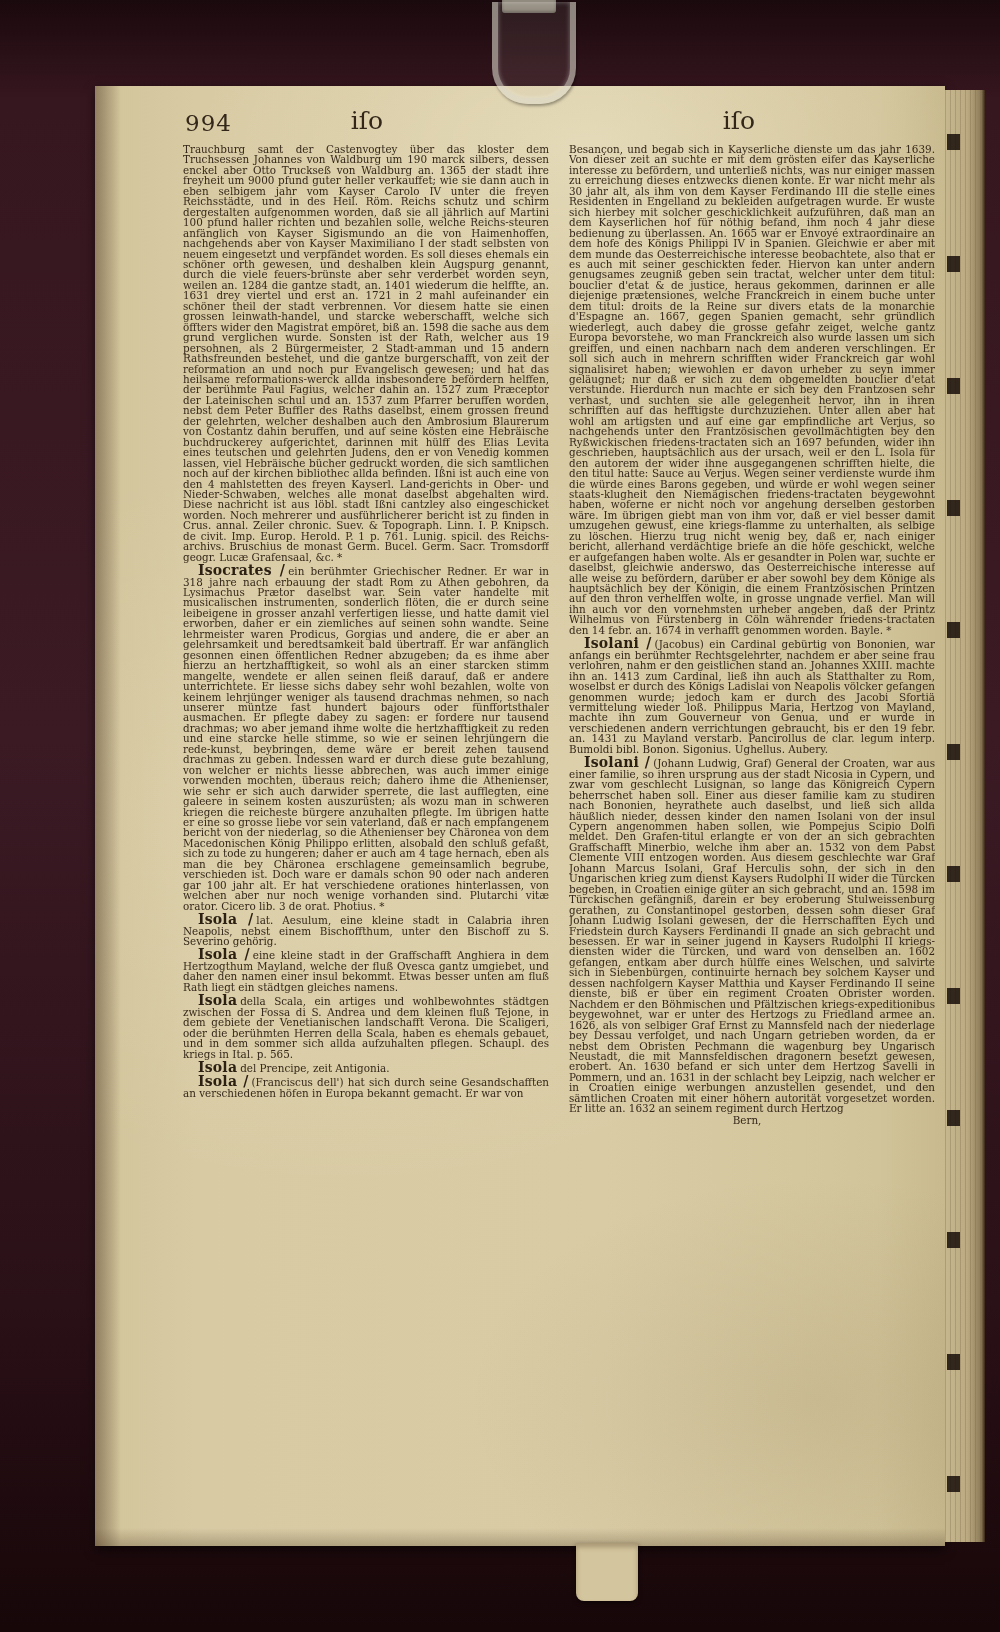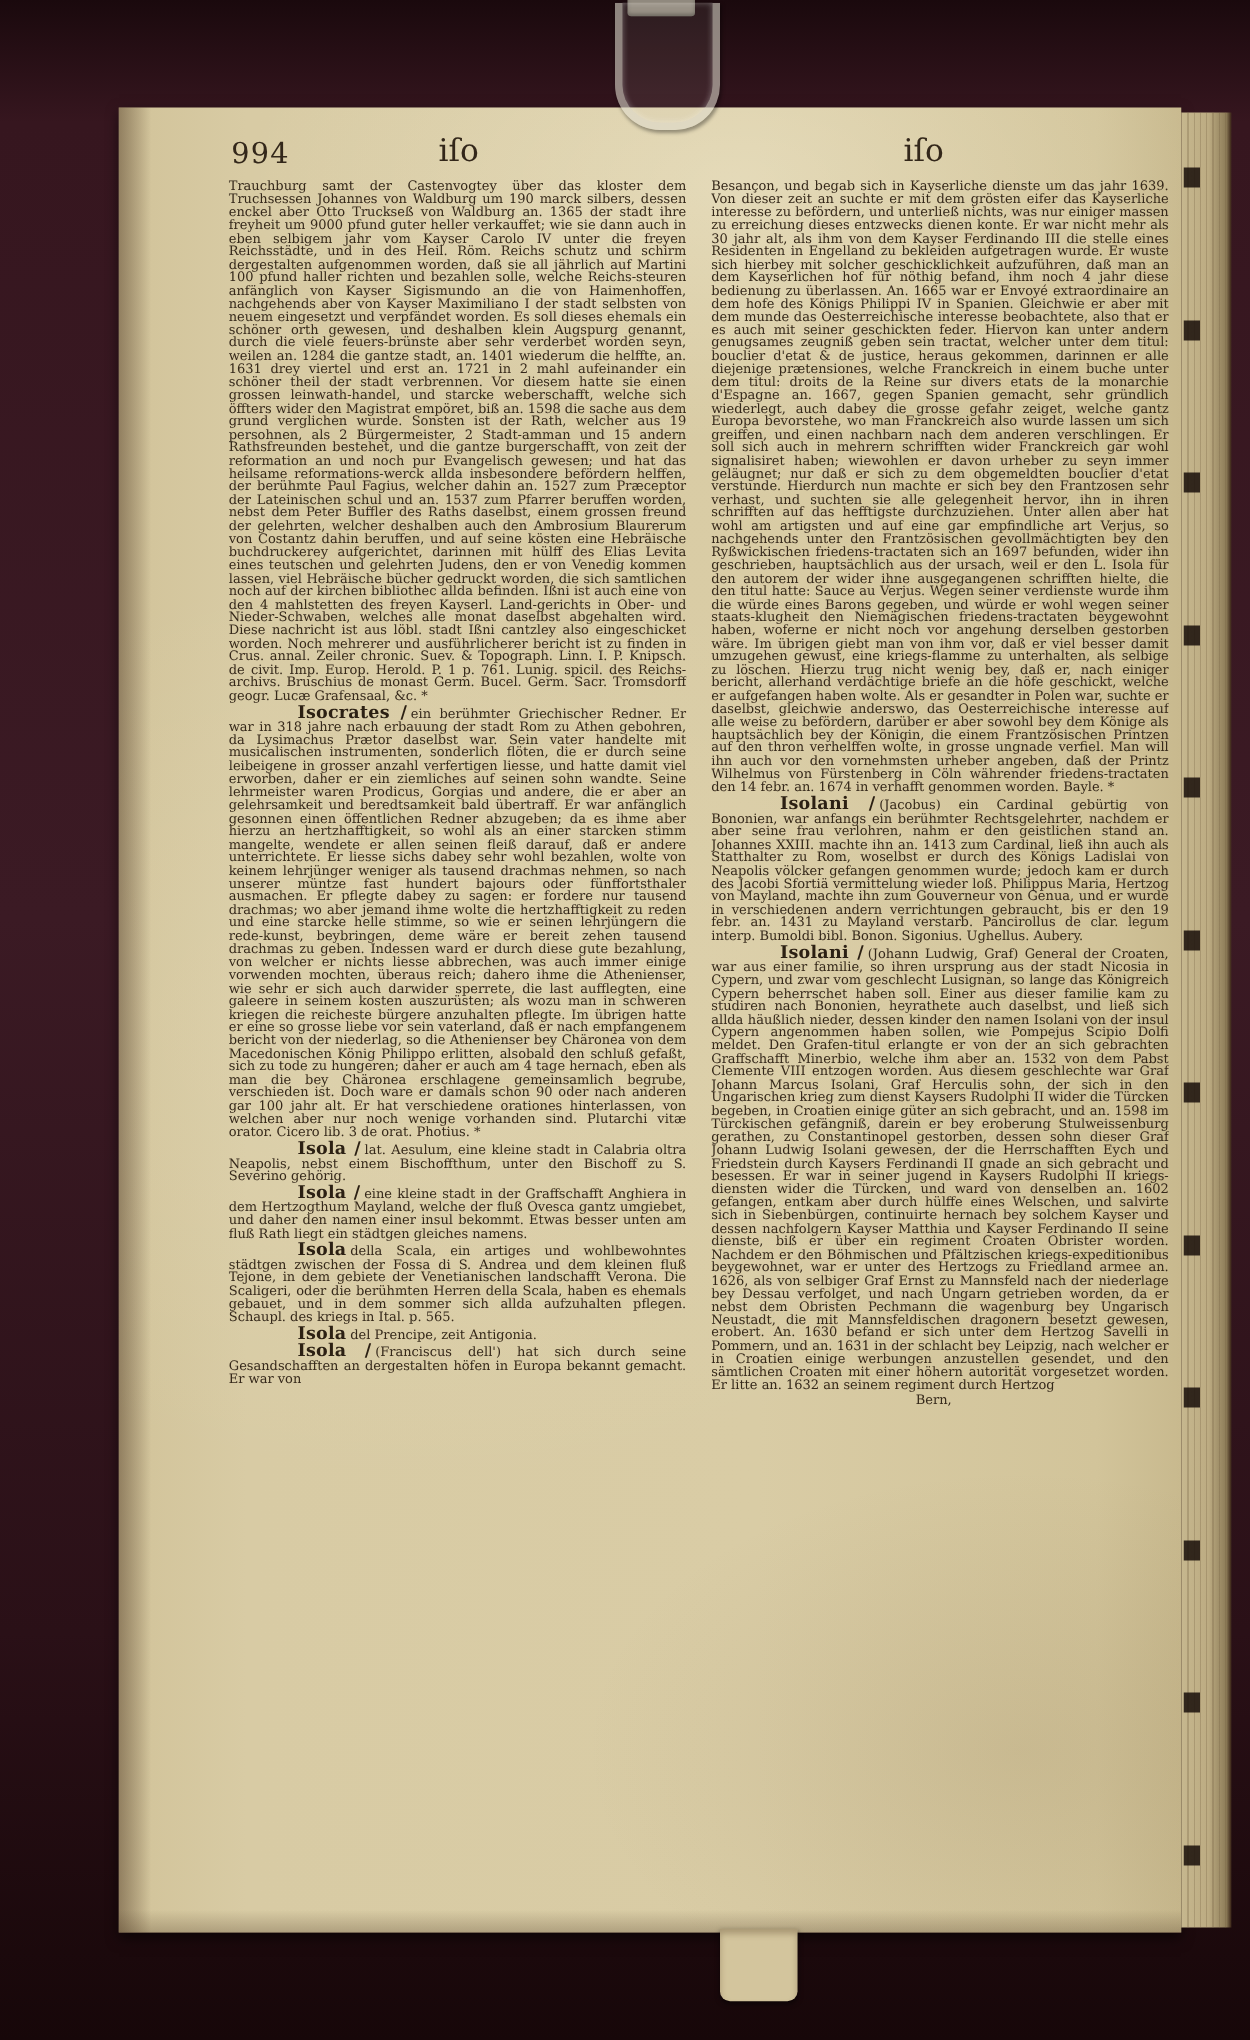--- a/index.html
+++ b/index.html
@@ -52,21 +52,21 @@
     font-size:25px;color:#33271a;}
   .rh-left{left:89px;}
   .rh-right{left:461px;}
   .text-area{position:absolute;left:88px;top:58px;display:flex;gap:20px;}
   .col{width:366px;height:1348px;overflow:hidden;
     font-size:10.4px;line-height:10.45px;color:#35281a;text-align:justify;
     -webkit-hyphens:auto;hyphens:auto;}
   .col p{margin:0;}
   .col p.entry{text-indent:15px;margin-top:3px;}
   .col p.cont{text-indent:0;}
-  .lead{font-size:14px;font-weight:bold;letter-spacing:.2px;margin-right:3px;color:#2c2013;margin-left:40px;}
+  .lead{font-size:14px;font-weight:bold;letter-spacing:.2px;margin-right:3px;color:#2c2013;}
   .catchword{text-align:center;padding-right:10px;margin-top:1px;font-size:10.4px;color:#35281a;}
 </style>
 </head>
 <body>
 
 <div class="scene">
 
   <div class="page">
     <div class="gutter-shade"></div>
     <div class="bottom-shade"></div>
@@ -78,33 +78,33 @@
     <div class="text-area">
 
       <div class="col">
         <p class="cont">
           <span>Trauchburg samt der Castenvogtey über das kloster dem Truchsessen Johannes von Waldburg um 190 marck silbers, dessen enckel aber Otto Truckseß von Waldburg an. 1365 der stadt ihre freyheit um 9000 pfund guter heller verkauffet; wie sie dann auch in eben selbigem jahr vom Kayser Carolo IV unter die freyen Reichsstädte, und in des Heil. Röm. Reichs schutz und schirm dergestalten aufgenommen worden, daß sie all jährlich auf Martini 100 pfund haller richten und bezahlen solle, welche Reichs-steuren anfänglich von Kayser Sigismundo an die von Haimenhoffen, nachgehends aber von Kayser Maximiliano I der stadt selbsten von neuem eingesetzt und verpfändet worden. Es soll dieses ehemals ein schöner orth gewesen, und deshalben klein Augspurg genannt, durch die viele feuers-brünste aber sehr verderbet worden seyn, weilen an. 1284 die gantze stadt, an. 1401 wiederum die helffte, an. 1631 drey viertel und erst an. 1721 in 2 mahl aufeinander ein schöner theil der stadt verbrennen. Vor diesem hatte sie einen grossen leinwath-handel, und starcke weberschafft, welche sich öffters wider den Magistrat empöret, biß an. 1598 die sache aus dem grund verglichen wurde. Sonsten ist der Rath, welcher aus 19 persohnen, als 2 Bürgermeister, 2 Stadt-amman und 15 andern Rathsfreunden bestehet, und die gantze burgerschafft, von zeit der reformation an und noch pur Evangelisch gewesen; und hat das heilsame reformations-werck allda insbesondere befördern helffen, der berühmte Paul Fagius, welcher dahin an. 1527 zum Præceptor der Lateinischen schul und an. 1537 zum Pfarrer beruffen worden, nebst dem Peter Buffler des Raths daselbst, einem grossen freund der gelehrten, welcher deshalben auch den Ambrosium Blaurerum von Costantz dahin beruffen, und auf seine kösten eine Hebräische buchdruckerey aufgerichtet, darinnen mit hülff des Elias Levita eines teutschen und gelehrten Judens, den er von Venedig kommen lassen, viel Hebräische bücher gedruckt worden, die sich samtlichen noch auf der kirchen bibliothec allda befinden. Ißni ist auch eine von den 4 mahlstetten des freyen Kayserl. Land-gerichts in Ober- und Nieder-Schwaben, welches alle monat daselbst abgehalten wird. Diese nachricht ist aus löbl. stadt Ißni cantzley also eingeschicket worden. Noch mehrerer und ausführlicherer bericht ist zu finden in Crus. annal. Zeiler chronic. Suev. &amp; Topograph. Linn. I. P. Knipsch. de civit. Imp. Europ. Herold. P. 1 p. 761. Lunig. spicil. des Reichs-archivs. Bruschius de monast Germ. Bucel. Germ. Sacr. Tromsdorff geogr. Lucæ Grafensaal, &amp;c. *</span>
         </p>
         <p class="entry">
           <span class="lead">Isocrates /</span><span>ein berühmter Griechischer Redner. Er war in 318 jahre nach erbauung der stadt Rom zu Athen gebohren, da Lysimachus Prætor daselbst war. Sein vater handelte mit musicalischen instrumenten, sonderlich flöten, die er durch seine leibeigene in grosser anzahl verfertigen liesse, und hatte damit viel erworben, daher er ein ziemliches auf seinen sohn wandte. Seine lehrmeister waren Prodicus, Gorgias und andere, die er aber an gelehrsamkeit und beredtsamkeit bald übertraff. Er war anfänglich gesonnen einen öffentlichen Redner abzugeben; da es ihme aber hierzu an hertzhafftigkeit, so wohl als an einer starcken stimm mangelte, wendete er allen seinen fleiß darauf, daß er andere unterrichtete. Er liesse sichs dabey sehr wohl bezahlen, wolte von keinem lehrjünger weniger als tausend drachmas nehmen, so nach unserer müntze fast hundert bajours oder fünffortsthaler ausmachen. Er pflegte dabey zu sagen: er fordere nur tausend drachmas; wo aber jemand ihme wolte die hertzhafftigkeit zu reden und eine starcke helle stimme, so wie er seinen lehrjüngern die rede-kunst, beybringen, deme wäre er bereit zehen tausend drachmas zu geben. Indessen ward er durch diese gute bezahlung, von welcher er nichts liesse abbrechen, was auch immer einige vorwenden mochten, überaus reich; dahero ihme die Athenienser, wie sehr er sich auch darwider sperrete, die last aufflegten, eine galeere in seinem kosten auszurüsten; als wozu man in schweren kriegen die reicheste bürgere anzuhalten pflegte. Im übrigen hatte er eine so grosse liebe vor sein vaterland, daß er nach empfangenem bericht von der niederlag, so die Athenienser bey Chäronea von dem Macedonischen König Philippo erlitten, alsobald den schluß gefaßt, sich zu tode zu hungeren; daher er auch am 4 tage hernach, eben als man die bey Chäronea erschlagene gemeinsamlich begrube, verschieden ist. Doch ware er damals schon 90 oder nach anderen gar 100 jahr alt. Er hat verschiedene orationes hinterlassen, von welchen aber nur noch wenige vorhanden sind. Plutarchi vitæ orator. Cicero lib. 3 de orat. Photius. *</span>
         </p>
         <p class="entry">
-          <span class="lead">Isola /</span><span>lat. Aesulum, eine kleine stadt in Calabria oltra Neapolis, nebst einem Bischoffthum, unter den Bischoff zu S. Severino gehörig.</span>
+          <span class="lead">Isola /</span><span>lat. Aesulum, eine kleine stadt in Calabria ihren Neapolis, nebst einem Bischoffthum, unter den Bischoff zu S. Severino gehörig.</span>
         </p>
         <p class="entry">
           <span class="lead">Isola /</span><span>eine kleine stadt in der Graffschafft Anghiera in dem Hertzogthum Mayland, welche der fluß Ovesca gantz umgiebet, und daher den namen einer insul bekommt. Etwas besser unten am fluß Rath liegt ein städtgen gleiches namens.</span>
         </p>
         <p class="entry">
           <span class="lead">Isola</span><span>della Scala, ein artiges und wohlbewohntes städtgen zwischen der Fossa di S. Andrea und dem kleinen fluß Tejone, in dem gebiete der Venetianischen landschafft Verona. Die Scaligeri, oder die berühmten Herren della Scala, haben es ehemals gebauet, und in dem sommer sich allda aufzuhalten pflegen. Schaupl. des kriegs in Ital. p. 565.</span>
         </p>
         <p class="entry">
           <span class="lead">Isola</span><span>del Prencipe, zeit Antigonia.</span>
         </p>
         <p class="entry">
-          <span class="lead">Isola /</span><span>(Franciscus dell') hat sich durch seine Gesandschafften an dergestalten höfen in Europa bekannt gemacht. Er war von</span>
+          <span class="lead">Isola /</span><span>(Franciscus dell') hat sich durch seine Gesandschafften an verschiedenen höfen in Europa bekannt gemacht. Er war von</span>
         </p>
       </div>
 
       <div class="col">
         <p class="cont">
           <span>Besançon, und begab sich in Kayserliche dienste um das jahr 1639. Von dieser zeit an suchte er mit dem grösten eifer das Kayserliche interesse zu befördern, und unterließ nichts, was nur einiger massen zu erreichung dieses entzwecks dienen konte. Er war nicht mehr als 30 jahr alt, als ihm von dem Kayser Ferdinando III die stelle eines Residenten in Engelland zu bekleiden aufgetragen wurde. Er wuste sich hierbey mit solcher geschicklichkeit aufzuführen, daß man an dem Kayserlichen hof für nöthig befand, ihm noch 4 jahr diese bedienung zu überlassen. An. 1665 war er Envoyé extraordinaire an dem hofe des Königs Philippi IV in Spanien. Gleichwie er aber mit dem munde das Oesterreichische interesse beobachtete, also that er es auch mit seiner geschickten feder. Hiervon kan unter andern genugsames zeugniß geben sein tractat, welcher unter dem titul: bouclier d'etat &amp; de justice, heraus gekommen, darinnen er alle diejenige prætensiones, welche Franckreich in einem buche unter dem titul: droits de la Reine sur divers etats de la monarchie d'Espagne an. 1667, gegen Spanien gemacht, sehr gründlich wiederlegt, auch dabey die grosse gefahr zeiget, welche gantz Europa bevorstehe, wo man Franckreich also wurde lassen um sich greiffen, und einen nachbarn nach dem anderen verschlingen. Er soll sich auch in mehrern schrifften wider Franckreich gar wohl signalisiret haben; wiewohlen er davon urheber zu seyn immer geläugnet; nur daß er sich zu dem obgemeldten bouclier d'etat verstunde. Hierdurch nun machte er sich bey den Frantzosen sehr verhast, und suchten sie alle gelegenheit hervor, ihn in ihren schrifften auf das hefftigste durchzuziehen. Unter allen aber hat wohl am artigsten und auf eine gar empfindliche art Verjus, so nachgehends unter den Frantzösischen gevollmächtigten bey den Ryßwickischen friedens-tractaten sich an 1697 befunden, wider ihn geschrieben, hauptsächlich aus der ursach, weil er den L. Isola für den autorem der wider ihne ausgegangenen schrifften hielte, die den titul hatte: Sauce au Verjus. Wegen seiner verdienste wurde ihm die würde eines Barons gegeben, und würde er wohl wegen seiner staats-klugheit den Niemägischen friedens-tractaten beygewohnt haben, woferne er nicht noch vor angehung derselben gestorben wäre. Im übrigen giebt man von ihm vor, daß er viel besser damit umzugehen gewust, eine kriegs-flamme zu unterhalten, als selbige zu löschen. Hierzu trug nicht wenig bey, daß er, nach einiger bericht, allerhand verdächtige briefe an die höfe geschickt, welche er aufgefangen haben wolte. Als er gesandter in Polen war, suchte er daselbst, gleichwie anderswo, das Oesterreichische interesse auf alle weise zu befördern, darüber er aber sowohl bey dem Könige als hauptsächlich bey der Königin, die einem Frantzösischen Printzen auf den thron verhelffen wolte, in grosse ungnade verfiel. Man will ihn auch vor den vornehmsten urheber angeben, daß der Printz Wilhelmus von Fürstenberg in Cöln währender friedens-tractaten den 14 febr. an. 1674 in verhafft genommen worden. Bayle. *</span>
         </p>
         <p class="entry">
           <span class="lead">Isolani /</span><span>(Jacobus) ein Cardinal gebürtig von Bononien, war anfangs ein berühmter Rechtsgelehrter, nachdem er aber seine frau verlohren, nahm er den geistlichen stand an. Johannes XXIII. machte ihn an. 1413 zum Cardinal, ließ ihn auch als Statthalter zu Rom, woselbst er durch des Königs Ladislai von Neapolis völcker gefangen genommen wurde; jedoch kam er durch des Jacobi Sfortiä vermittelung wieder loß. Philippus Maria, Hertzog von Mayland, machte ihn zum Gouverneur von Genua, und er wurde in verschiedenen andern verrichtungen gebraucht, bis er den 19 febr. an. 1431 zu Mayland verstarb. Pancirollus de clar. legum interp. Bumoldi bibl. Bonon. Sigonius. Ughellus. Aubery.</span>
         </p>

